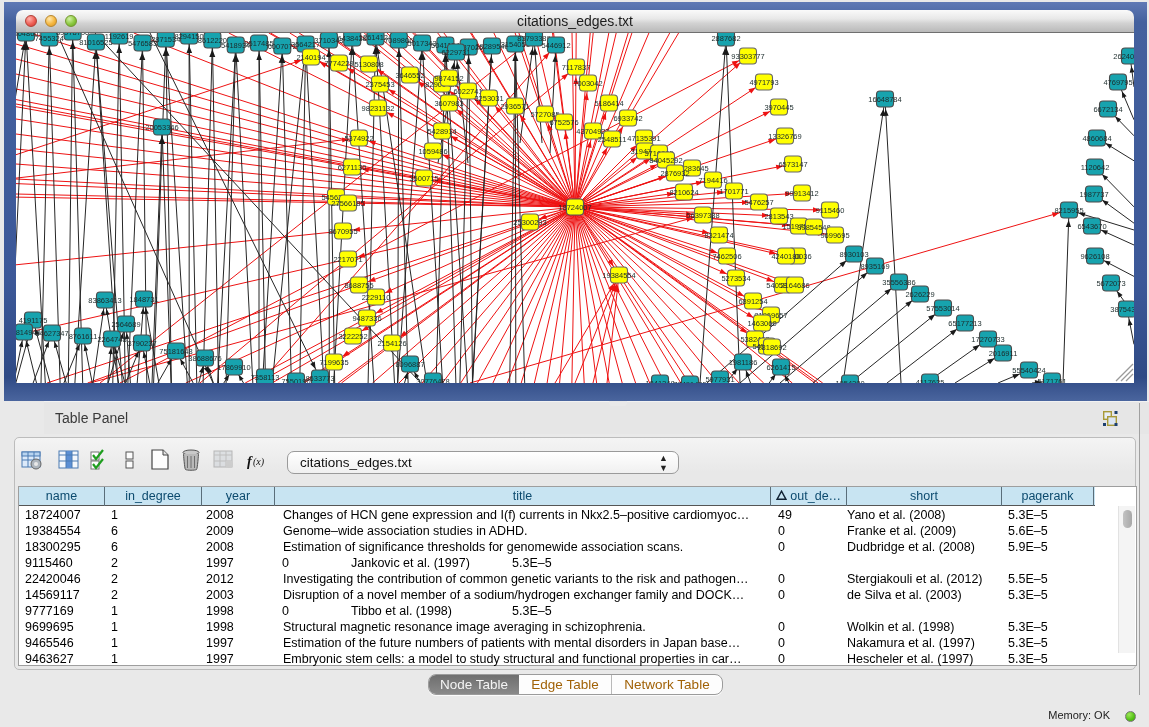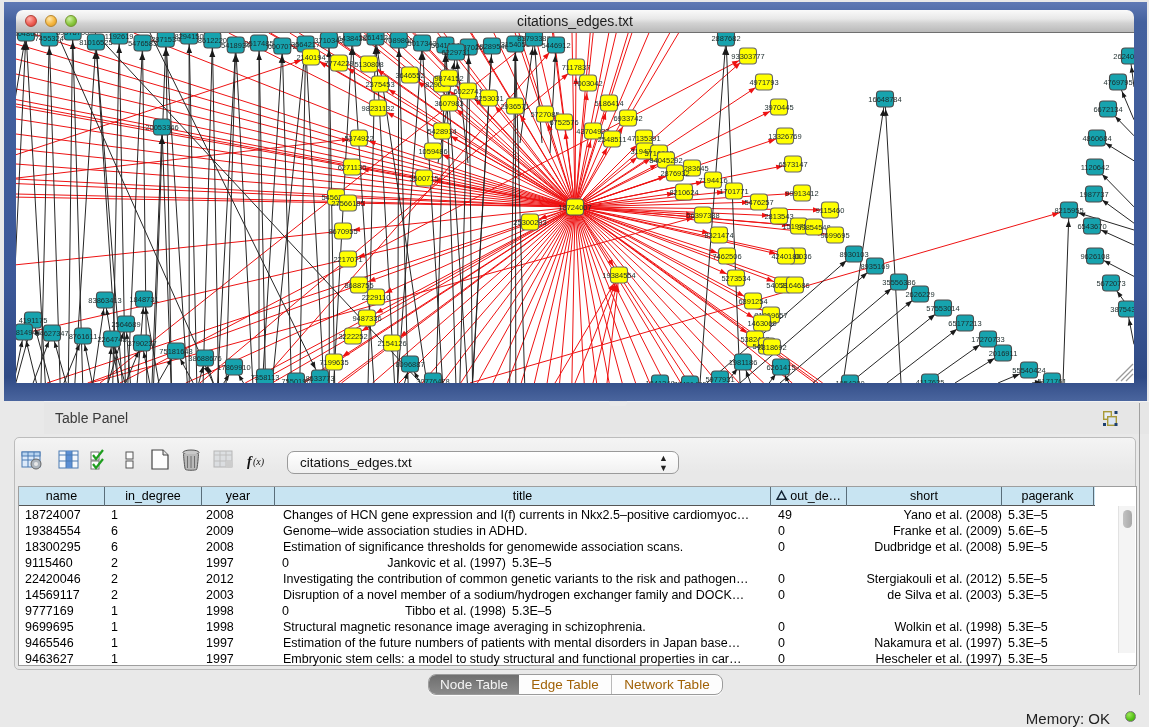--- a/index.html
+++ b/index.html
@@ -16,38 +16,38 @@
   border-top:1px solid #f2f2f2;margin-left:44px;}
 #ptitle span{position:absolute;left:11px;top:8px;font-size:14px;color:#3a3a3a;}
 #inner{position:absolute;left:14px;top:36px;width:1122px;height:233px;background:#efefef;
   border:1px solid #bcbcbc;border-radius:5px;
   background:linear-gradient(180deg,#f4f4f4,#e8e8e8 34px,#e8e8e8);}
 #combo{position:absolute;left:272px;top:13px;width:392px;height:23px;background:linear-gradient(180deg,#fff,#f0f0f0);
   border:1px solid #9a9a9a;border-radius:7px;font-size:13.5px;color:#111;line-height:22px;padding-left:12px;}
 #combo .ar{position:absolute;right:10px;top:1px;font-size:9px;color:#222;line-height:10px;text-align:center}
 #tbl{position:absolute;left:3px;top:48px;width:1119px;height:180px;background:#fff;border:1px solid #9e9e9e;}
 #thead{position:absolute;left:0;top:0;height:19px;width:1076px;display:flex;background:#c8e4f2;border-bottom:1px solid #555;}
-#thead div{border-right:1px solid #5a6e7a;font-size:12.5px;color:#000000;text-align:center;line-height:19px;height:19px;}
+#thead div{border-right:1px solid #5a6e7a;font-size:12.5px;color:#0c4a6e;text-align:center;line-height:19px;height:19px;}
 #tbody{position:absolute;left:0;top:20px;font-size:12.5px;color:#000;}
 .tr{display:flex;height:16px;line-height:16px;white-space:nowrap;}
 .tr div{overflow:hidden}
 .c0{width:86px;padding-left:6px}.c1{width:97px;padding-left:6px}.c2{width:73px;padding-left:4px}
-.c3{width:496px;padding-left:8px}.c4{width:76px;padding-left:7px}.c5{width:155px;text-align:right}
+.c3{width:496px;padding-left:8px}.c4{width:76px;padding-left:7px}.c5{width:155px;text-align:left}
 .c6{width:92px;padding-left:6px}
 #h0{width:86px}#h1{width:97px}#h2{width:73px}#h3{width:496px}#h4{width:76px}#h5{width:155px}#h6{width:92px;border-right:1px solid #5a6e7a!important}
 #vscroll{position:absolute;right:1px;top:19px;width:17px;height:147px;background:#f4f4f4;border-left:1px solid #e2e2e2;}
 #vthumb{position:absolute;left:4px;top:4px;width:9px;height:18px;background:linear-gradient(90deg,#c2c2c2,#a8a8a8);border-radius:5px;}
 #tabs{position:absolute;left:428px;top:273px;height:21px;display:flex;
   border:1px solid #9b9b9b;border-radius:8px;overflow:hidden;background:#fdfdfd;
   font-size:13.5px;line-height:19px;box-shadow:0 1px 0 rgba(255,255,255,.8);}
 #tabs div{color:#a16207;text-align:center;}
 #tabs .s1{width:90px}#tabs .s2{width:92px}#tabs .s3{width:110px}
 #tabs .sel{background:linear-gradient(180deg,#6e6e6e,#8a8a8a);color:#f4f4f4;}
 #tabs .sep{width:1px;background:#b9b9b9}
-#mem{position:absolute;right:39px;bottom:0;font-size:15px;color:#222;}
+#mem{position:absolute;right:39px;bottom:6px;font-size:11px;color:#222;}
 #memdot{position:absolute;right:13px;bottom:5px;width:11px;height:11px;border-radius:50%;
   background:radial-gradient(circle at 35% 30%,#9fe65a,#52c214 60%,#3f9a0e);border:1px solid #777;}
 #pfloat{position:absolute;left:1103px;top:10px;width:15px;height:15px;}
 #pclose{position:absolute;right:12px;top:4px;font-size:16px;color:#111;font-weight:bold;}
 #divnotch{position:absolute;left:565px;top:-1px;width:18px;height:5px;background:#e9e9e9;border-radius:0 0 3px 3px}
 #rightline{position:absolute;left:1139px;top:2px;width:1px;height:292px;background:#a0a0a0}
 </style></head>
 <body>
 <div id="frame"></div>
 <div id="titlebar">

